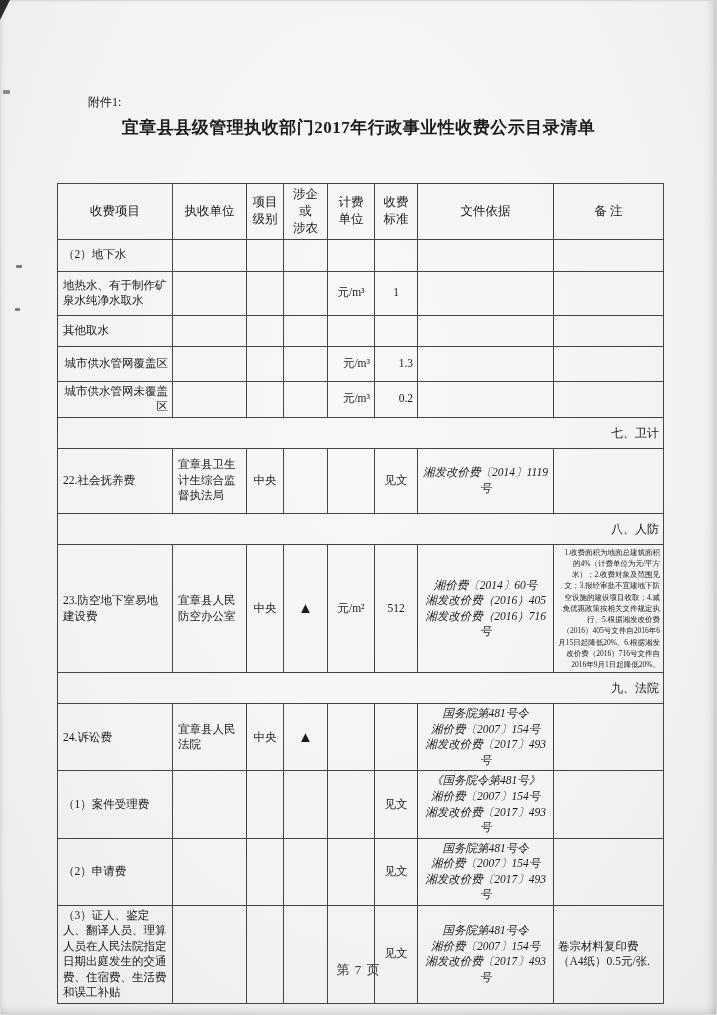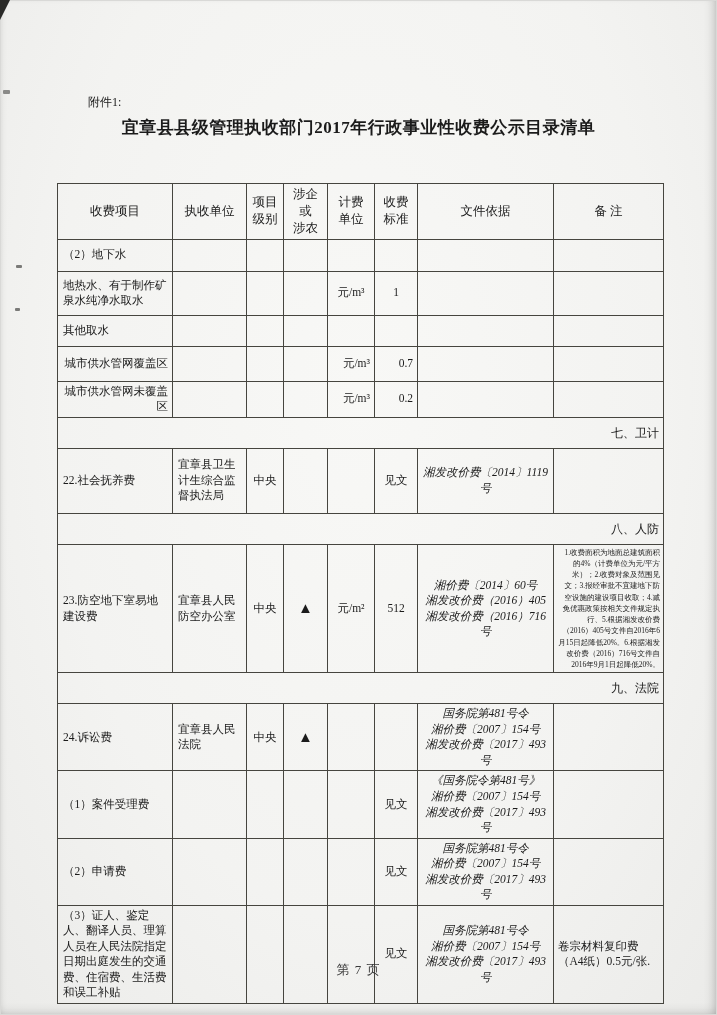--- a/index.html
+++ b/index.html
@@ -139,21 +139,21 @@
             <td class="basis"></td>
         <td class="note"></td>
       </tr>
 
       <tr class="h34">
         <td class="item">城市供水管网覆盖区</td>
         <td class="unit"></td>
             <td class="c"></td>
         <td class="c"></td>
         <td class="c">元/m³</td>
-        <td class="c">0.7</td>
+        <td class="c">1.3</td>
         <td class="basis"></td>
             <td class="note"></td>
       </tr>
 
       <tr class="h34">
         <td class="item">城市供水管网未覆盖区</td>
         <td class="unit"></td>
             <td class="c"></td>
         <td class="c"></td>
         <td class="c">元/m³</td>

